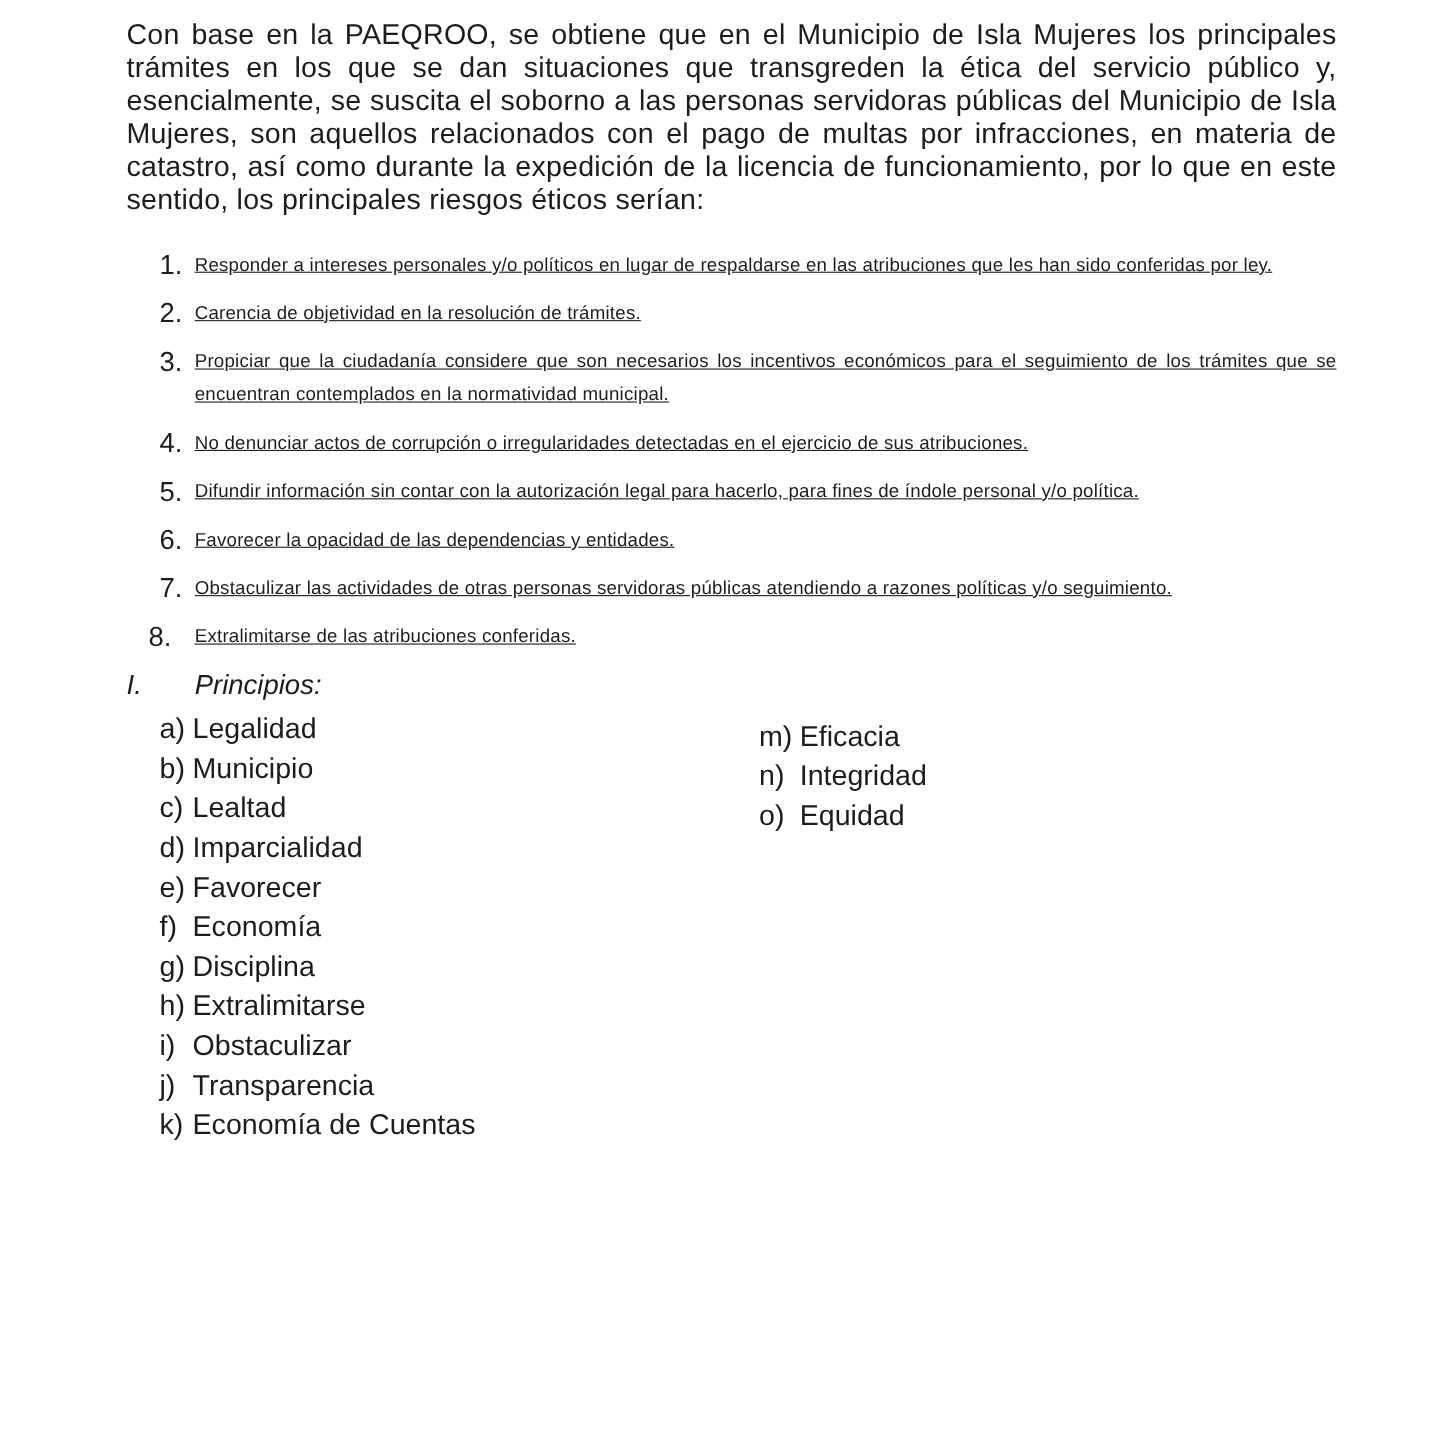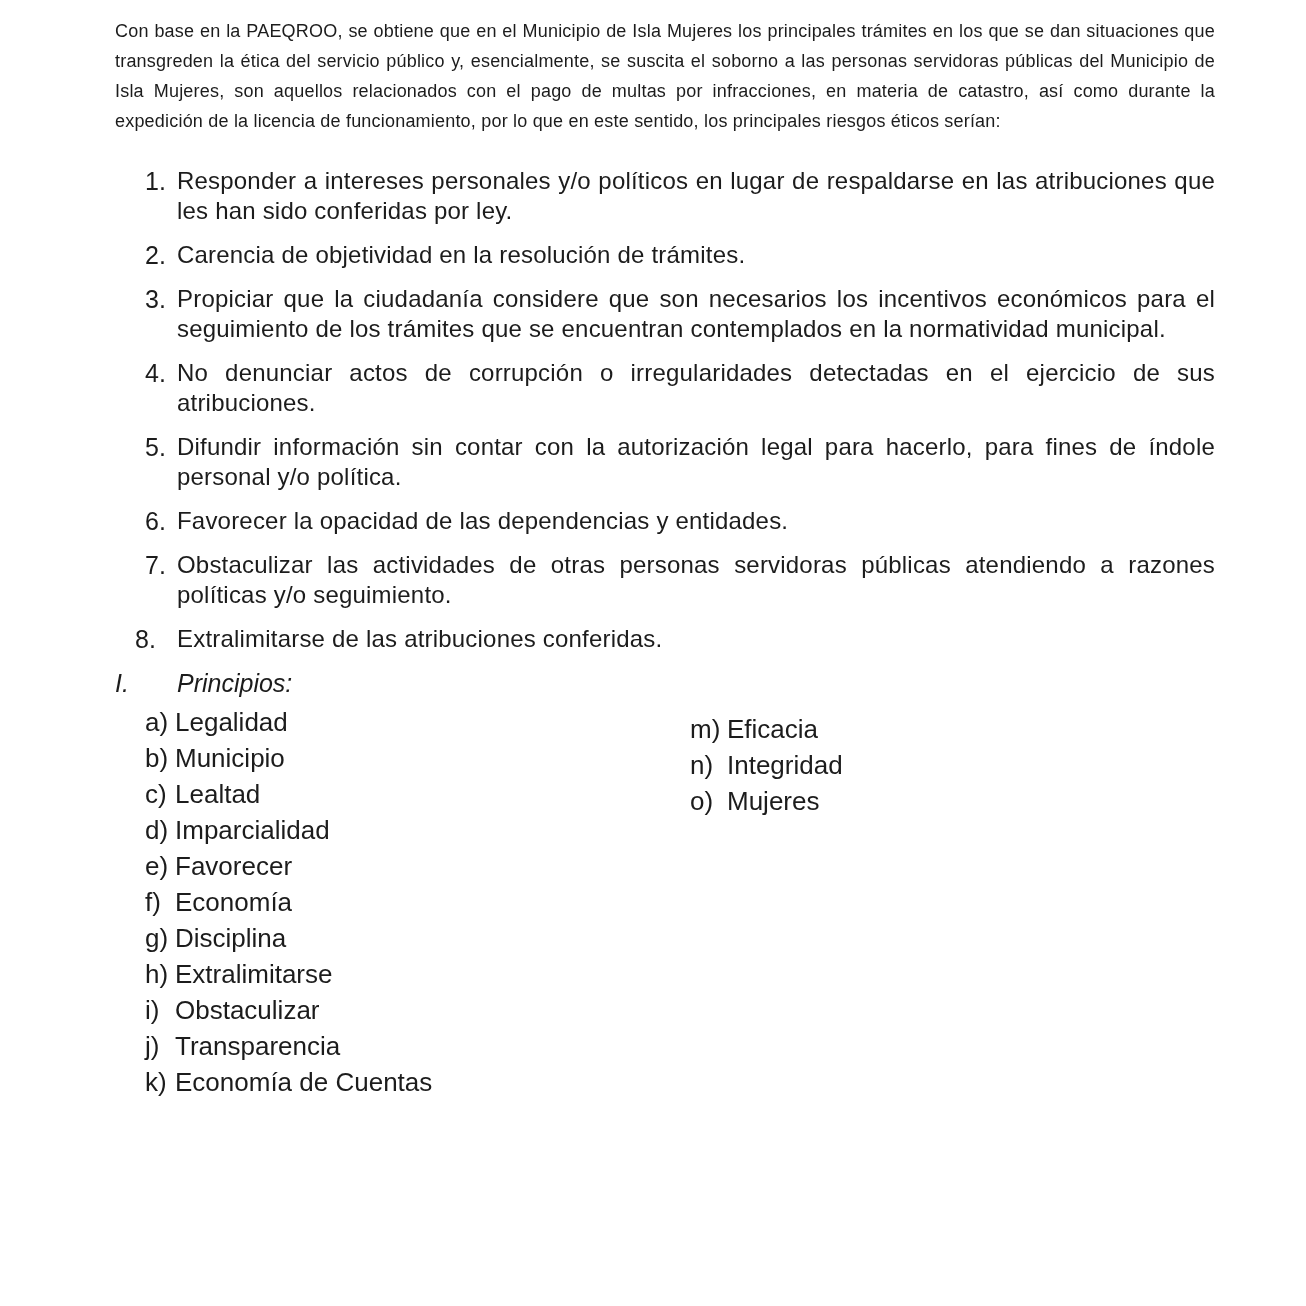--- a/index.html
+++ b/index.html
@@ -13,40 +13,41 @@
     font-family: "Liberation Sans", sans-serif;
     color: #1c1c1c;
   }
   .content {
     position: absolute;
     left: 115px;
     top: 16px;
     width: 1100px;
   }
   .intro {
-    font-size: 18px;
+    font-size: 26px;
     line-height: 30px;
     letter-spacing: 0.2px;
     text-align: justify;
   }
   .risks { margin-top: 30px; }
   .risk-row { display: flex; margin-bottom: 14px; }
   .risk-num {
     flex: 0 0 62px;
     padding-left: 30px;
     font-size: 25px;
     line-height: 30px;
   }
   .risk-row:last-child .risk-num { transform: translateX(-10px); }
   .risk-text {
     flex: 1;
-    font-size: 24px;
+    font-size: 17px;
     line-height: 30px;
     letter-spacing: 0.2px;
     text-align: justify;
+    text-decoration: underline;
   }
   .section-heading {
     margin-top: 40px;
     font-size: 23px;
     font-weight: 700;
     letter-spacing: -0.5px;
     line-height: 32px;
     text-align: justify;
     color: #111111;
   }
@@ -180,19 +181,19 @@
         <div class="p-item">
           <span class="p-letter">m)</span>
           <span>Eficacia</span>
         </div>
         <div class="p-item">
           <span class="p-letter">n)</span>
           <span>Integridad</span>
         </div>
         <div class="p-item">
           <span class="p-letter">o)</span>
-          <span>Mujeres</span>
+          <span>Equidad</span>
         </div>
       </div>
     </div>
 
   </div>
 </div>
 
 </body></html>

